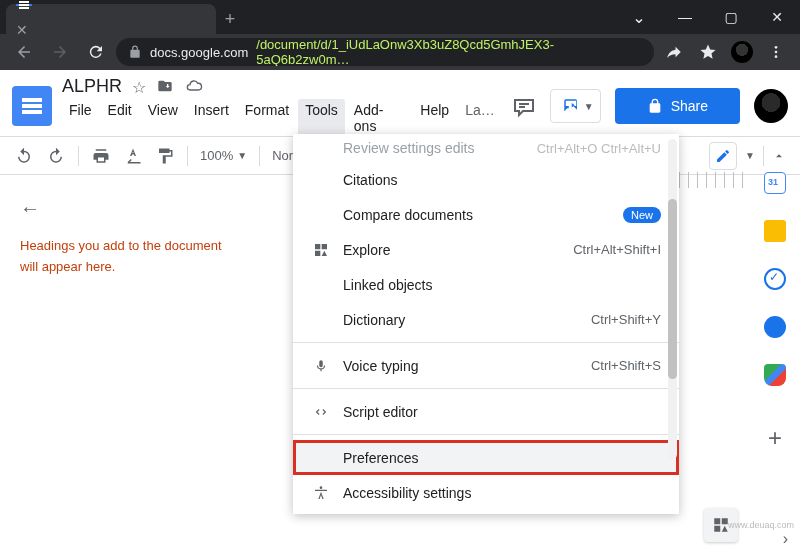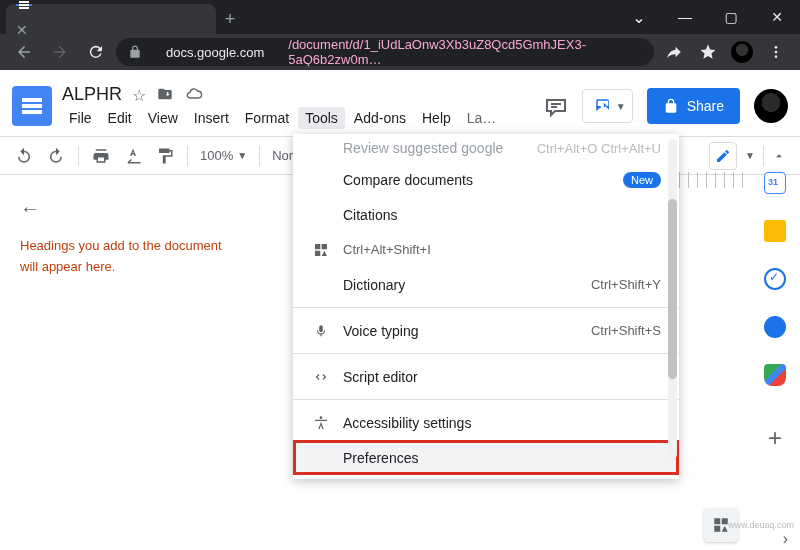--- a/index.html
+++ b/index.html
@@ -14,41 +14,41 @@
   .tab .close { font-size: 14px; color:#9aa0a6; }
   .newtab { width: 28px; height: 28px; display:flex; align-items:center; justify-content:center; color:#9aa0a6; font-size:18px; margin-top:5px;}
   .win-controls { margin-left:auto; display:flex; height:34px;}
   .win-controls div{ width:46px; display:flex; align-items:center; justify-content:center; color:#e8eaed; font-size:14px;}
   .win-controls .chev{font-size:16px;}
 
   
   .urlbar { height: 36px; background:#35363a; display:flex; align-items:center; padding:0 8px; gap:4px;}
   .urlbtn { width:32px; height:28px; display:flex; align-items:center; justify-content:center; color:#9aa0a6; border-radius:14px;}
   .urlbtn.active{color:#e8eaed;}
-  .omnibox{ flex:1; height:28px; background:#202124; border-radius:14px; display:flex; align-items:center; padding:0 12px; gap:24px; color:#e8eaed; font-size:13px; overflow:hidden;}
+  .omnibox{ flex:1; height:28px; background:#202124; border-radius:14px; display:flex; align-items:center; padding:0 12px; gap:8px; color:#e8eaed; font-size:13px; overflow:hidden;}
   .omnibox .lock{color:#9aa0a6;}
   .omnibox .url-text{white-space:nowrap; color:#e8eaed;}
-  .omnibox .url-dim{color:#f9a8d4;}
+  .omnibox .url-dim{color:#bef264;}
   .urlend{display:flex; gap:2px;}
 
   
   .docs-header{ height:64px; display:flex; align-items:center; padding:8px 12px 0 12px; gap:10px;}
   .docs-logo{ width:40px; height:40px; background:#4285f4; border-radius:4px; display:flex; align-items:center; justify-content:center;}
   .docs-logo::after{content:"";width:20px;height:4px;background:#fff;box-shadow:0 6px 0 #fff,0 -6px 0 #fff;}
   .title-block{flex:1;}
   .title-row{display:flex; align-items:flex-end; gap:10px;}
   .doc-title{font-size:18px; color:#202124;}
   .title-icons{display:flex; gap:10px; color:#5f6368; font-size:16px;}
   .menubar{display:flex; gap:2px; font-size:14px; color:#202124; margin-top:2px;}
   .menubar span{padding:3px 7px; border-radius:3px; cursor:pointer;}
   .menubar span.active{background:#e8eaed;}
   .header-right{display:flex; align-items:center; gap:14px;}
   .comment-icon{color:#5f6368; font-size:20px;}
   .present-btn{border:1px solid #dadce0; border-radius:4px; height:34px; padding:0 6px 0 10px; display:flex; align-items:center; gap:3px; color:#1a73e8;}
-  .share-btn{background:#1a73e8; color:#fff; border-radius:4px; height:36px; padding:0 16px; display:flex; align-items:center; gap:8px; font-size:14px; font-weight:500;}
+  .share-btn{background:#1a73e8; color:#fff; border-radius:4px; height:36px; padding:0 32px; display:flex; align-items:center; gap:8px; font-size:14px; font-weight:500;}
   .avatar{width:34px; height:34px; border-radius:50%; background:radial-gradient(circle at 50% 40%, #2a2a2a 35%, #000 36%);}
 
   
   .divider{height:1px; background:#dadce0; margin-top:2px;}
 
   
   .toolbar{height:38px; border-bottom:1px solid #dadce0; display:flex; align-items:center; padding:0 14px; gap:12px; color:#5f6368; font-size:13px;}
   .toolbar .sep{width:1px; height:20px; background:#dadce0;}
   .tbtn{display:flex; align-items:center; justify-content:center; min-width:20px; height:24px;}
   .zoom{display:flex; align-items:center; gap:4px;}
@@ -277,39 +277,44 @@
   </div>
 </div>
 
 <div style="position:absolute; left:679px; top:172px; right:50px; height:16px;">
   <div class="ruler-content"></div>
 </div>
 
 <div class="tools-menu">
   <div class="menu-item cut" style="height:28px; margin-top:-4px;">
     <span class="icon-slot"></span>
-    <span class="label">Review suggested google</span>
+    <span class="label">Review settings edits</span>
     <span class="shortcut">Ctrl+Alt+O Ctrl+Alt+U</span>
+  </div>
+  <div class="menu-item">
+    <span class="icon-slot"></span>
+    <span class="label">Citations</span>
   </div>
   <div class="menu-item">
     <span class="icon-slot"></span>
     <span class="label">Compare documents</span>
     <span class="new-badge">New</span>
   </div>
   <div class="menu-item">
-    <span class="icon-slot"></span>
-    <span class="label">Citations</span>
-  </div>
-  <div class="menu-item">
     <span class="icon-slot">
       <svg width="16" height="16" viewBox="0 0 24 24">
           <path fill="#5f6368" d="M3 3h8v8H3V3zm10 0h8v8h-8V3zM3 13h8v8H3v-8zm14 0l4 8h-8l4-8z"></path>
         </svg>
     </span>
+    <span class="label">Explore</span>
     <span class="shortcut">Ctrl+Alt+Shift+I</span>
+  </div>
+  <div class="menu-item">
+    <span class="icon-slot"></span>
+    <span class="label">Linked objects</span>
   </div>
   <div class="menu-item">
     <span class="icon-slot"></span>
     <span class="label">Dictionary</span>
     <span class="shortcut">Ctrl+Shift+Y</span>
   </div>
   <div class="menu-sep"></div>
   <div class="menu-item">
     <span class="icon-slot">
       <svg width="14" height="16" viewBox="0 0 24 24">
@@ -322,31 +327,31 @@
   <div class="menu-sep"></div>
   <div class="menu-item">
     <span class="icon-slot">
       <svg width="16" height="14" viewBox="0 0 24 24">
           <path fill="#5f6368" d="M8 7l-5 5 5 5 1.5-1.5L6 12l3.5-3.5L8 7zm8 0l-1.5 1.5L18 12l-3.5 3.5L16 17l5-5-5-5z"></path>
         </svg>
     </span>
     <span class="label">Script editor</span>
   </div>
   <div class="menu-sep"></div>
+  <div class="menu-item highlighted">
+    <span class="icon-slot"></span>
+    <span class="label">Preferences</span>
+  </div>
   <div class="menu-item">
     <span class="icon-slot">
       <svg width="16" height="16" viewBox="0 0 24 24">
           <path fill="#5f6368" d="M12 2a2 2 0 1 1 0 4 2 2 0 0 1 0-4zm9 7H3V7h18v2zm-9 1l-4 11h2l2-6 2 6h2l-4-11z"></path>
         </svg>
     </span>
     <span class="label">Accessibility settings</span>
-  </div>
-  <div class="menu-item highlighted">
-    <span class="icon-slot"></span>
-    <span class="label">Preferences</span>
   </div>
   <div class="menu-scrollbar">
       <div class="thumb"></div>
     </div>
 </div>
 
 <div class="side-panel">
   <div class="side-icon sc-cal"></div>
   <div class="side-icon sc-keep"></div>
   <div class="side-icon sc-tasks"></div>

